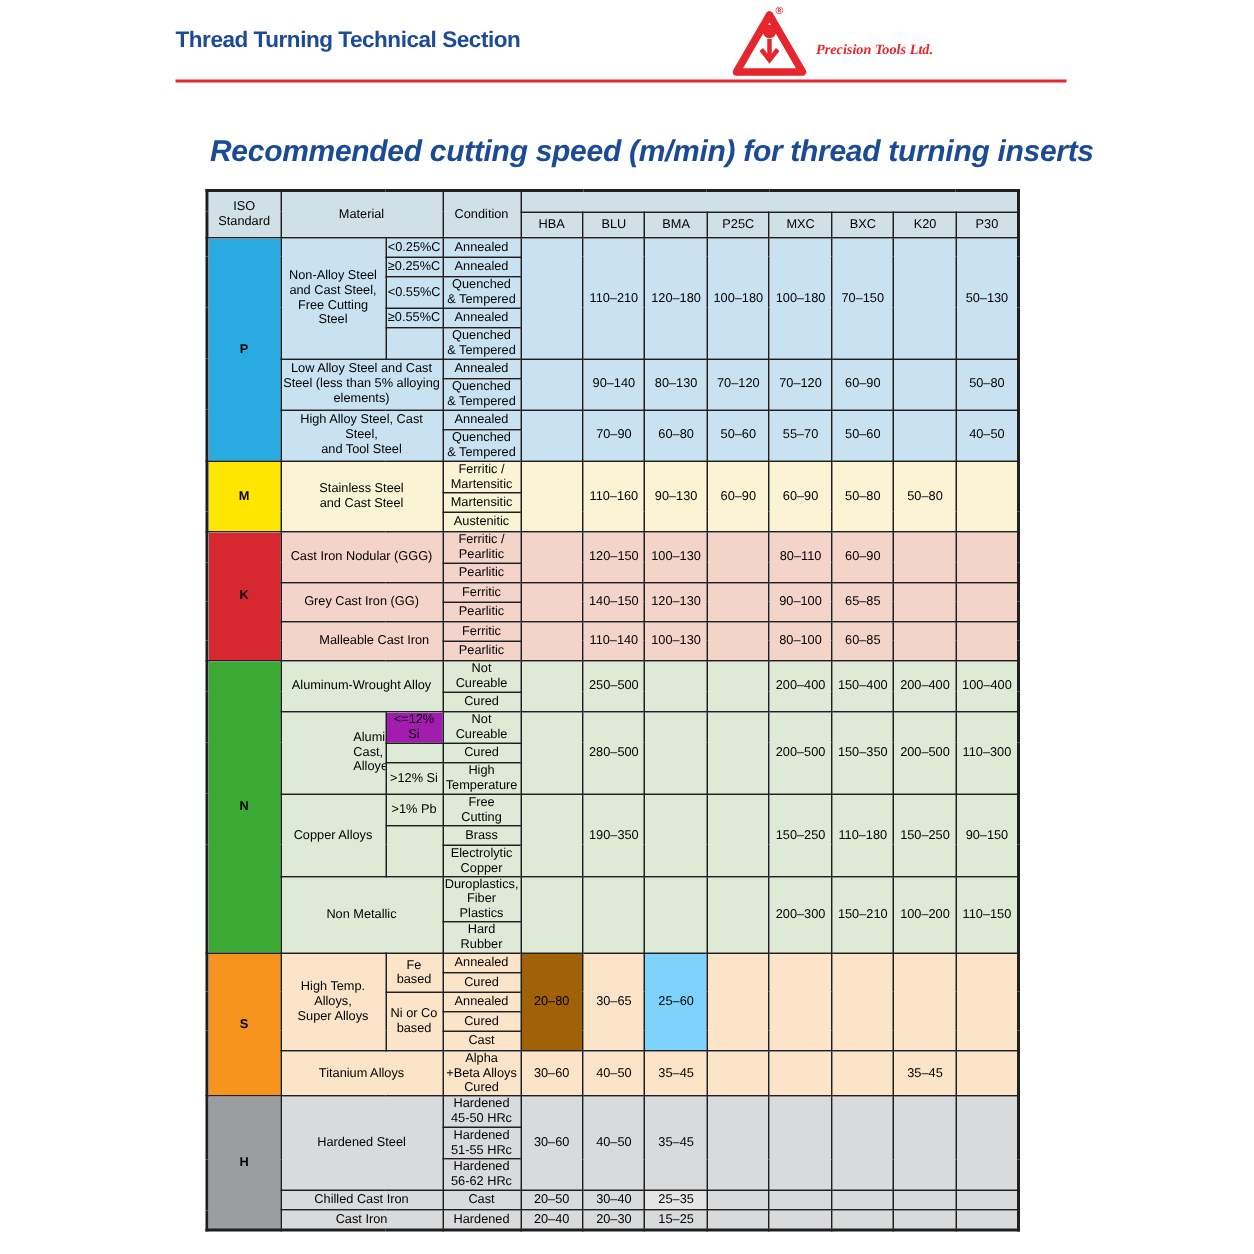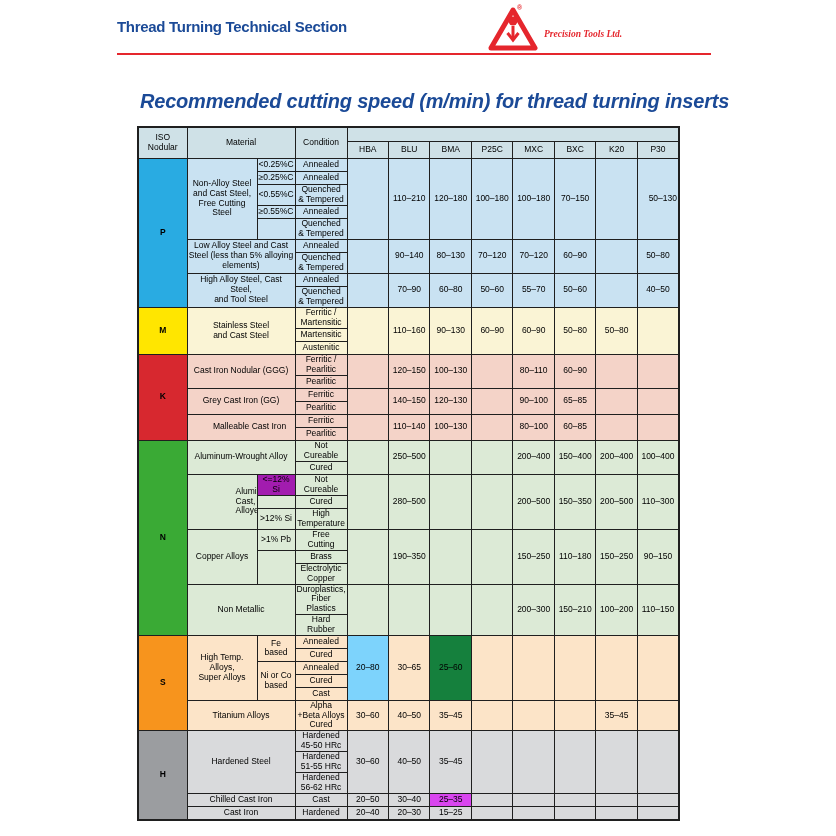--- a/index.html
+++ b/index.html
@@ -81,21 +81,21 @@
       <col>
       <col>
       <col>
       <col>
       <col>
       <col>
   </colgroup>
 <thead>
       <tr style="height: 14px;">
         <th class="hdr" rowspan="2">ISO
-Nodular</th>
+Standard</th>
         <th class="hdr" rowspan="2" colspan="2">Material</th>
         <th class="hdr" rowspan="2">Condition</th>
         <th class="hdr" colspan="8"></th>
       </tr>
       <tr style="height: 17px;">
         <th class="hdr grade-hdr">HBA</th>
         <th class="hdr grade-hdr">BLU</th>
         <th class="hdr grade-hdr">BMA</th>
         <th class="hdr grade-hdr">P25C</th>
         <th class="hdr grade-hdr">MXC</th>
@@ -112,21 +112,21 @@
 Free Cutting Steel</td>
         <td class="sub-cell" rowspan="1" style="background: rgb(201, 226, 242);">&lt;0.25%C</td>
         <td class="cond-cell" style="background: rgb(201, 226, 242);">Annealed</td>
         <td class="val-cell" rowspan="5" style="background: rgb(201, 226, 242);"></td>
         <td class="val-cell" rowspan="5" style="background: rgb(201, 226, 242);">110–210</td>
         <td class="val-cell" rowspan="5" style="background: rgb(201, 226, 242);">120–180</td>
         <td class="val-cell" rowspan="5" style="background: rgb(201, 226, 242);">100–180</td>
         <td class="val-cell" rowspan="5" style="background: rgb(201, 226, 242);">100–180</td>
         <td class="val-cell" rowspan="5" style="background: rgb(201, 226, 242);">70–150</td>
         <td class="val-cell" rowspan="5" style="background: rgb(201, 226, 242);"></td>
-        <td class="val-cell" rowspan="5" style="background: rgb(201, 226, 242); text-align: right;">50–130</td>
+        <td class="val-cell" rowspan="5" style="background: rgb(201, 226, 242);">50–130</td>
       </tr>
       <tr class="" style="height: 13px;">
         <td class="sub-cell" rowspan="1" style="background: rgb(201, 226, 242);">≥0.25%C</td>
         <td class="cond-cell" style="background: rgb(201, 226, 242);">Annealed</td>
       </tr>
       <tr class="" style="height: 21px;">
         <td class="sub-cell" rowspan="1" style="background: rgb(201, 226, 242);">&lt;0.55%C</td>
         <td class="cond-cell" style="background: rgb(201, 226, 242);">Quenched
 &amp; Tempered</td>
       </tr>
@@ -321,23 +321,23 @@
       <tr class="" style="height: 21px;">
         <td class="cond-cell" style="background: rgb(220, 234, 214);">Hard
 Rubber</td>
       </tr>
       <tr class="" style="height: 13px;">
         <td class="iso-cell" rowspan="6" style="background: rgb(247, 148, 29);">S</td>
         <td class="mat-cell" rowspan="5" colspan="1" style="background: rgb(252, 228, 200);">High Temp. Alloys,
 Super Alloys</td>
         <td class="sub-cell" rowspan="2" style="background: rgb(252, 228, 200);">Fe based</td>
         <td class="cond-cell" style="background: rgb(252, 228, 200);">Annealed</td>
-        <td class="val-cell" rowspan="5" style="background: #7dd3fc;">20–80</td>
+        <td class="val-cell" rowspan="5" style="background: #a16207;">20–80</td>
         <td class="val-cell" rowspan="5" style="background: rgb(252, 228, 200);">30–65</td>
-        <td class="val-cell" rowspan="5" style="background: #15803d;">25–60</td>
+        <td class="val-cell" rowspan="5" style="background: #7dd3fc;">25–60</td>
         <td class="val-cell" rowspan="5" style="background: rgb(252, 228, 200);"></td>
         <td class="val-cell" rowspan="5" style="background: rgb(252, 228, 200);"></td>
         <td class="val-cell" rowspan="5" style="background: rgb(252, 228, 200);"></td>
         <td class="val-cell" rowspan="5" style="background: rgb(252, 228, 200);"></td>
         <td class="val-cell" rowspan="5" style="background: rgb(252, 228, 200);"></td>
       </tr>
       <tr class="" style="height: 13px;">
         <td class="cond-cell" style="background: rgb(252, 228, 200);">Cured</td>
       </tr>
       <tr class="" style="height: 13px;">
@@ -385,21 +385,21 @@
       </tr>
       <tr class="" style="height: 21px;">
         <td class="cond-cell" style="background: rgb(217, 218, 220);">Hardened
 56-62 HRc</td>
       </tr>
       <tr class="" style="height: 13px;">
         <td class="mat-cell" rowspan="1" colspan="2" style="background: rgb(217, 218, 220);">Chilled Cast Iron</td>
         <td class="cond-cell" style="background: rgb(217, 218, 220);">Cast</td>
         <td class="val-cell" rowspan="1" style="background: rgb(217, 218, 220);">20–50</td>
         <td class="val-cell" rowspan="1" style="background: rgb(217, 218, 220);">30–40</td>
-        <td class="val-cell" rowspan="1" style="background: #d946ef;">25–35</td>
+        <td class="val-cell" rowspan="1" style="background: #e5e5e5;">25–35</td>
         <td class="val-cell" rowspan="1" style="background: rgb(217, 218, 220);"></td>
         <td class="val-cell" rowspan="1" style="background: rgb(217, 218, 220);"></td>
         <td class="val-cell" rowspan="1" style="background: rgb(217, 218, 220);"></td>
         <td class="val-cell" rowspan="1" style="background: rgb(217, 218, 220);"></td>
         <td class="val-cell" rowspan="1" style="background: rgb(217, 218, 220);"></td>
       </tr>
       <tr class="" style="height: 13px;">
         <td class="mat-cell" rowspan="1" colspan="2" style="background: rgb(217, 218, 220);">Cast Iron</td>
         <td class="cond-cell" style="background: rgb(217, 218, 220);">Hardened</td>
         <td class="val-cell" rowspan="1" style="background: rgb(217, 218, 220);">20–40</td>

